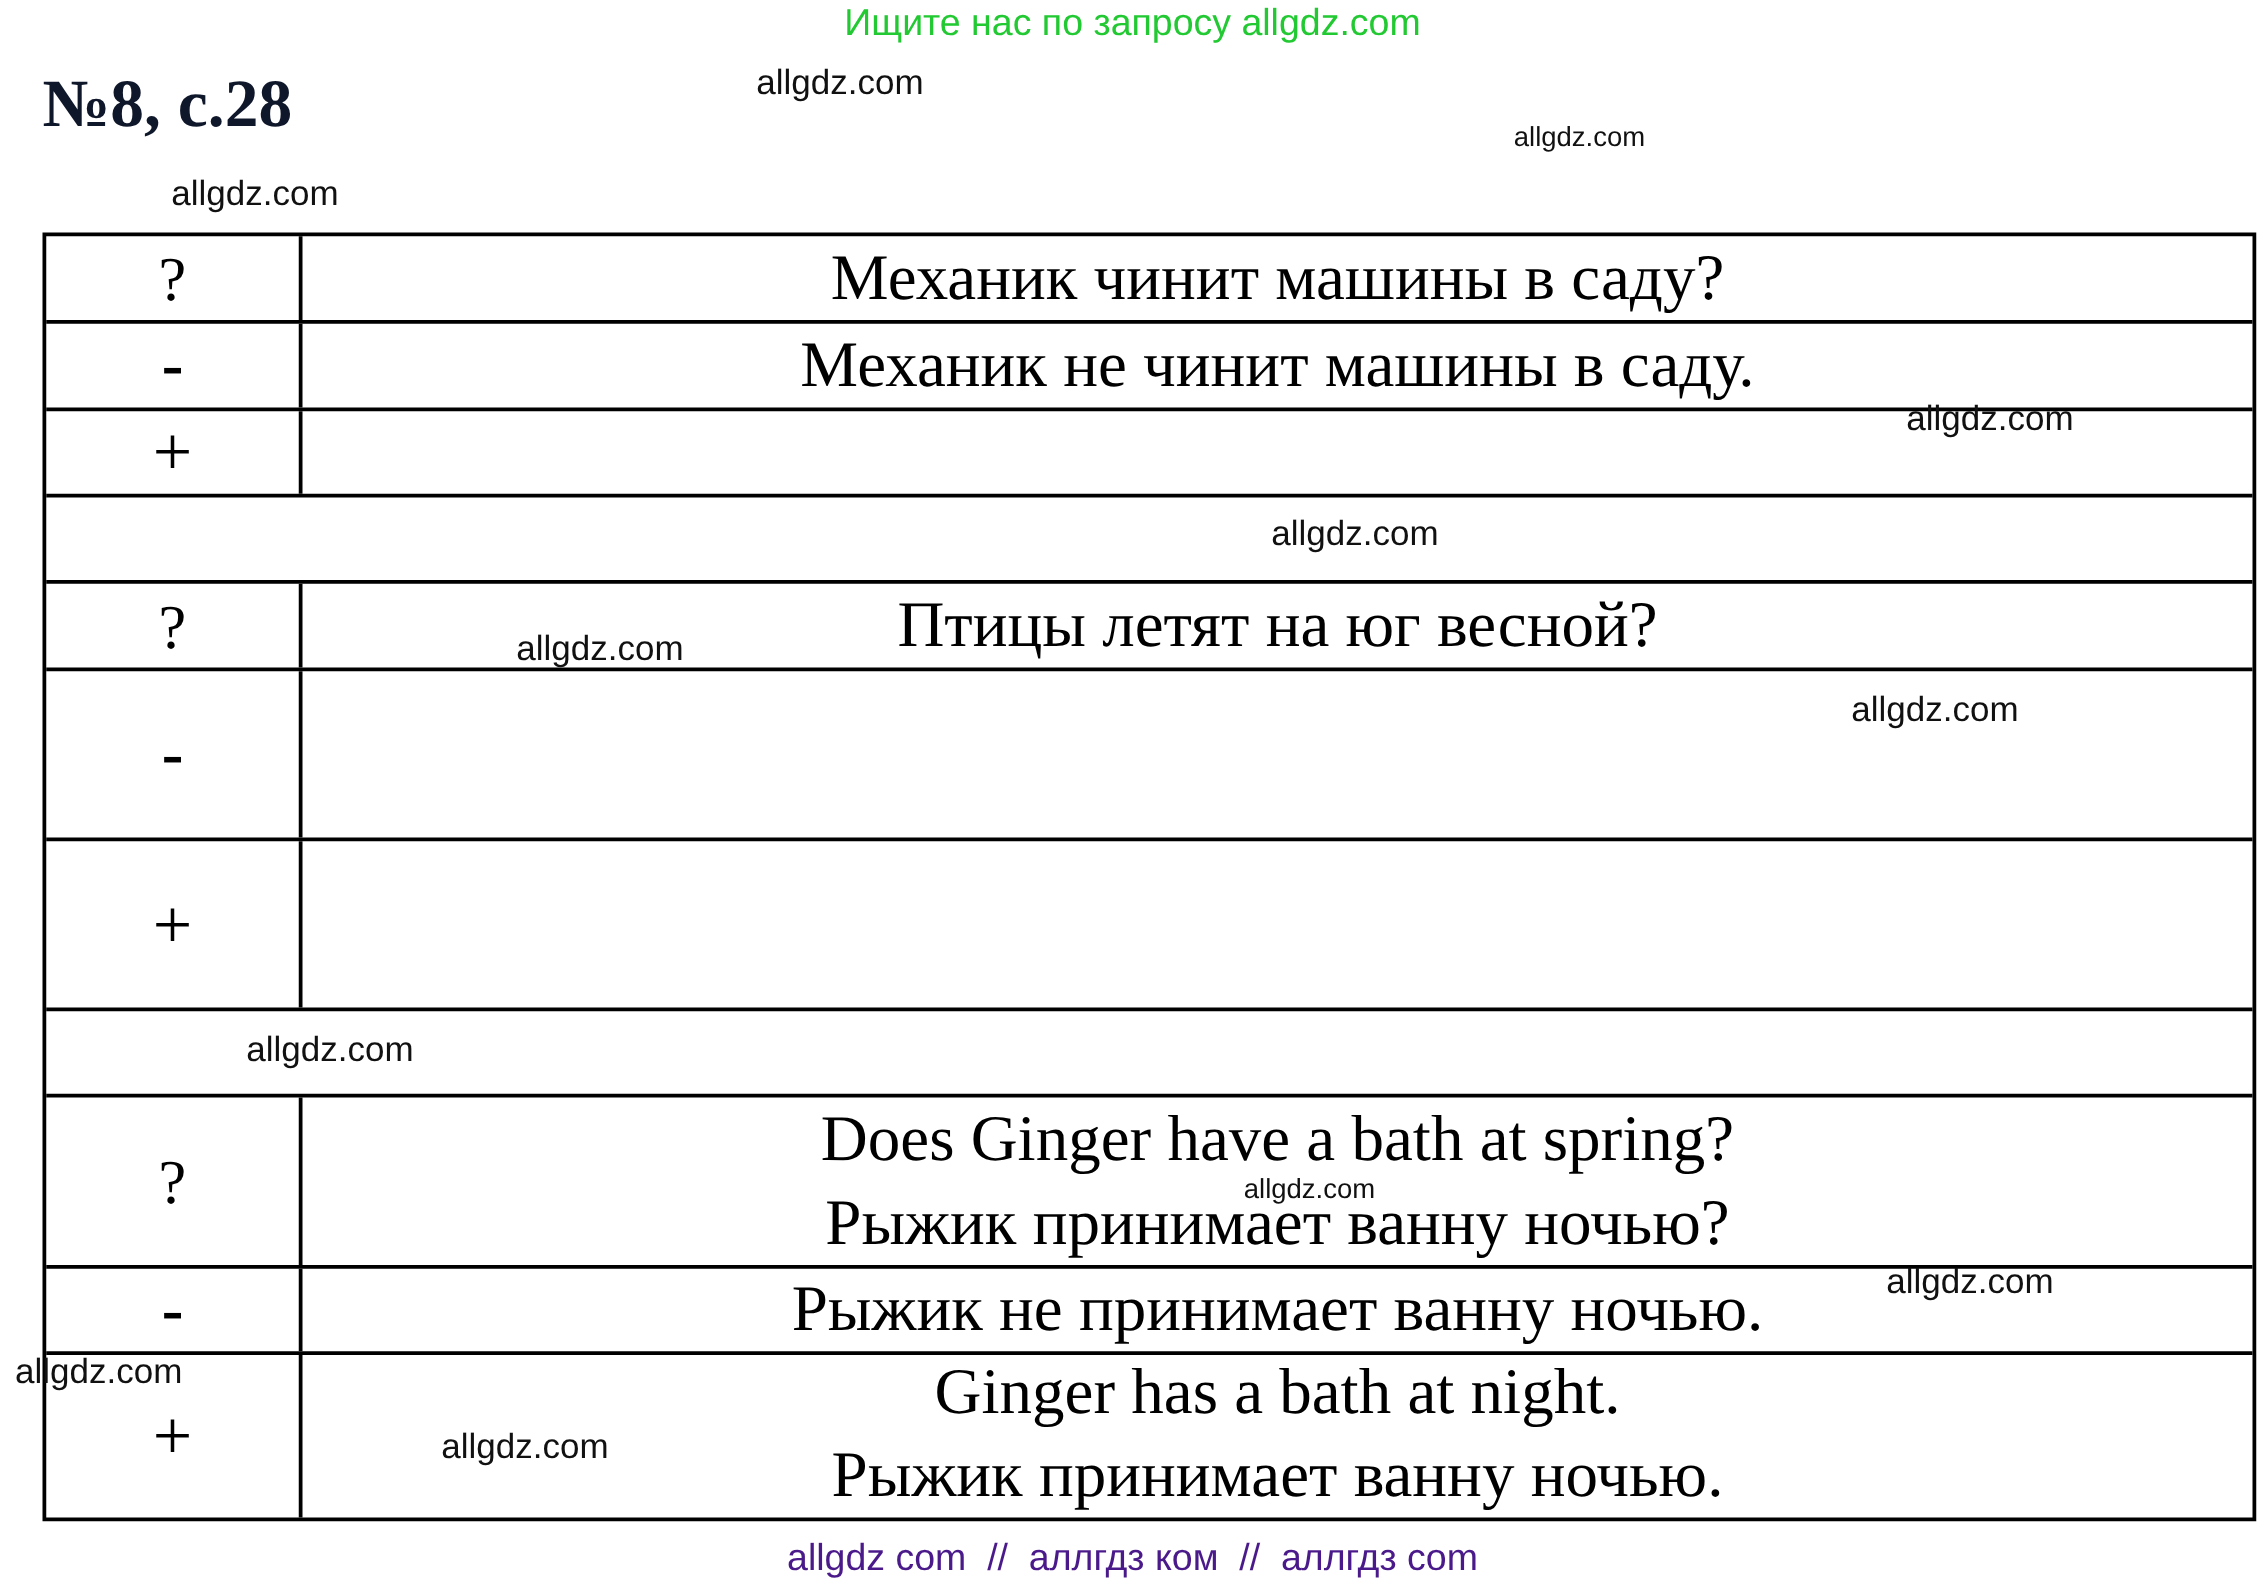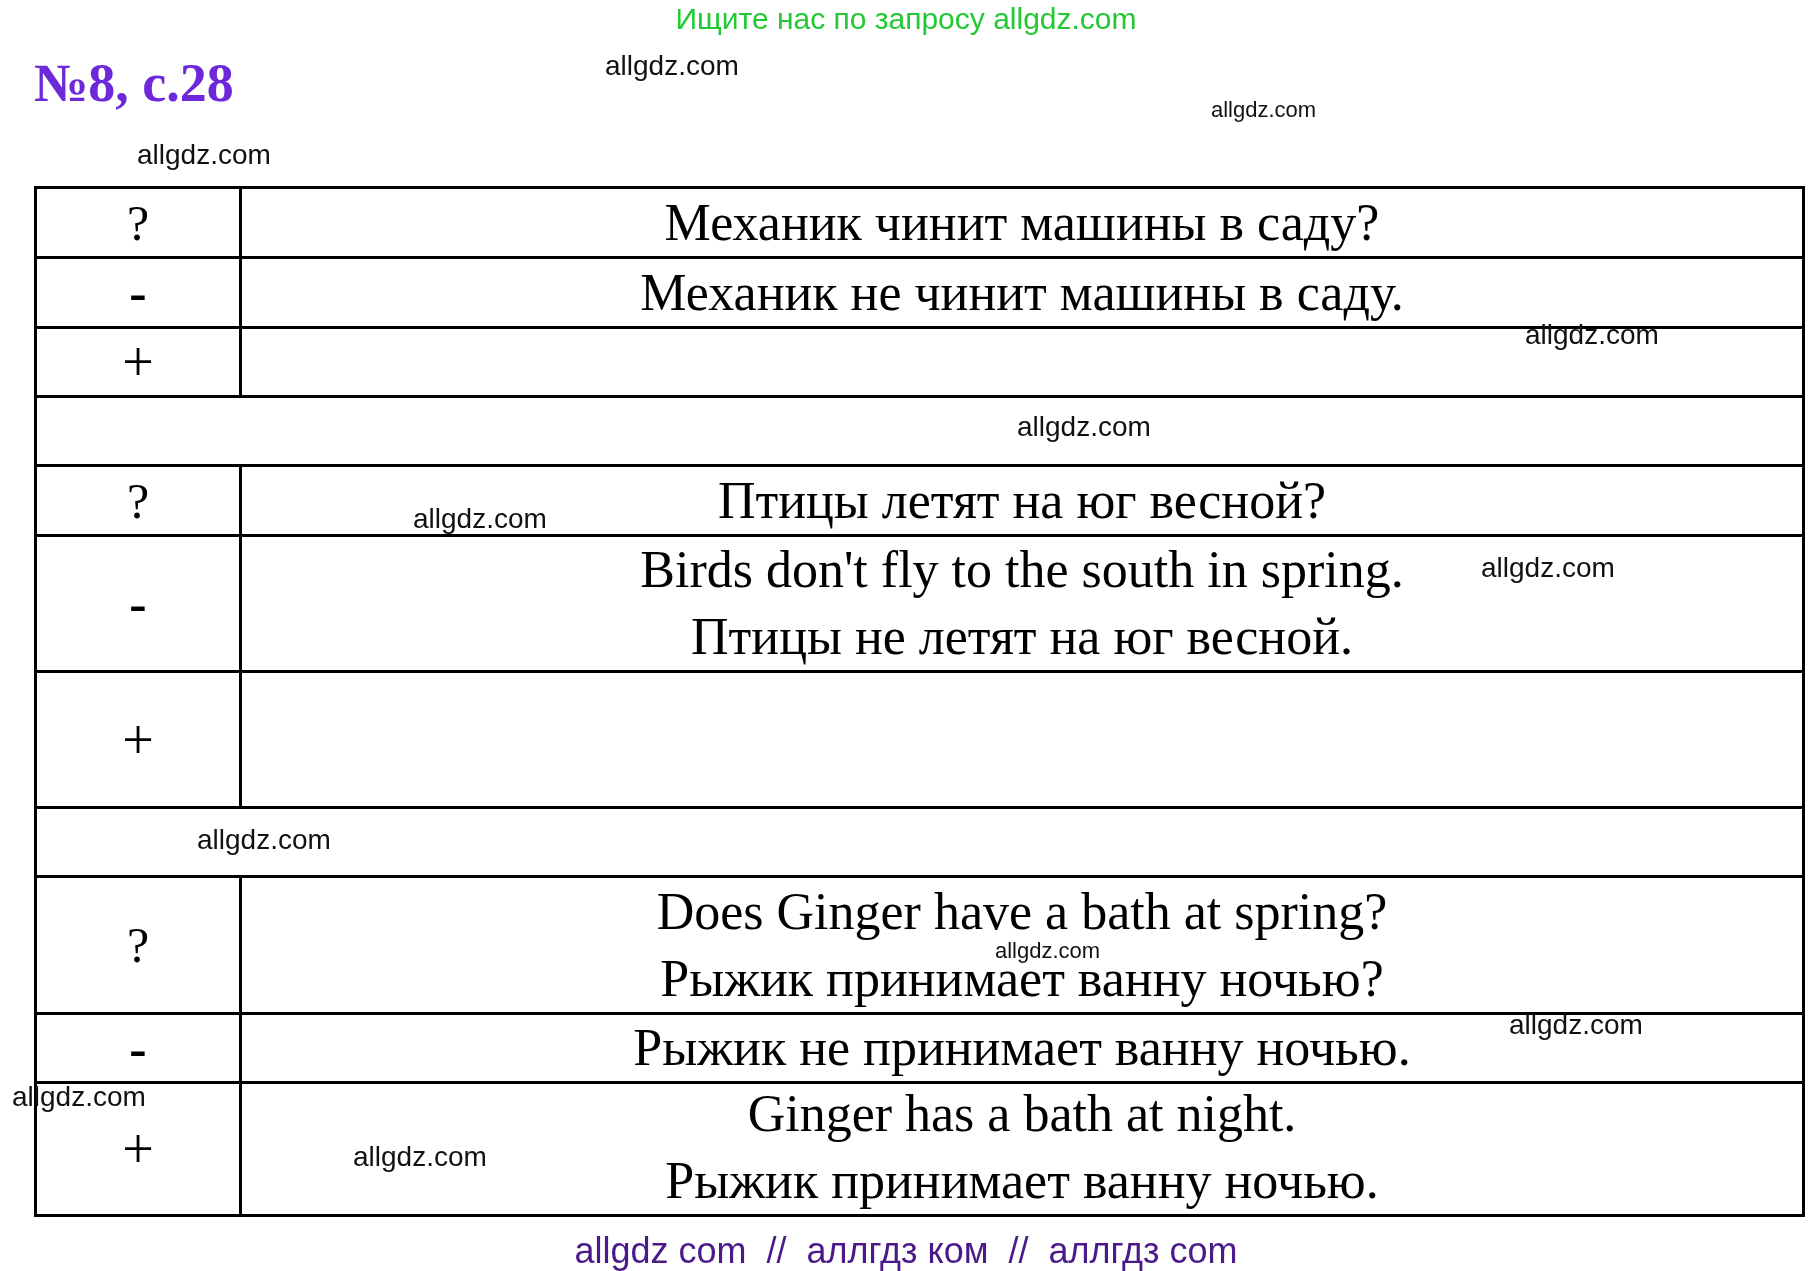--- a/index.html
+++ b/index.html
@@ -1,24 +1,24 @@
 <!DOCTYPE html>
 <html><head>
   <meta charset="utf-8">
   <style>
     html, body { margin: 0; padding: 0; background: #ffffff; }
     body { width: 1812px; height: 1271px; position: relative; overflow: hidden; }
     .abs { position: absolute; white-space: nowrap; }
     .sans { font-family: "Liberation Sans", "DejaVu Sans", sans-serif; }
     .serif { font-family: "Liberation Serif", "DejaVu Serif", serif; }
     .header-note { left: 0; width: 1812px; top: 2px; text-align: center; font-size: 30px; color: #22c932; }
-    .page-title { left: 34px; top: 52px; font-size: 54px; font-weight: bold; color: #6d28d9; letter-spacing: 0px; }
+    .page-title { left: 34px; top: 52px; font-size: 54px; font-weight: bold; color: #0f172a; letter-spacing: 0px; }
     .wm { font-size: 28px; color: #111; }
     .wm.small { font-size: 22px; }
-    .footer { left: 0; width: 1812px; top: 1230px; text-align: center; font-size: 36px; color: #4b1a8a; }
+    .footer { left: 0; width: 1812px; top: 1230px; text-align: center; font-size: 30px; color: #4b1a8a; }
 
     .table { position: absolute; left: 34px; top: 186px; width: 1771px; height: 1031px; border: 3px solid #000; box-sizing: border-box; }
     .row { position: absolute; left: 0; right: 0; border-bottom: 3px solid #000; box-sizing: border-box; }
     .row:last-child { border-bottom: none; }
     .cell-sign { position: absolute; left: 0; top: 0; bottom: 0; width: 205px; border-right: 3px solid #000; box-sizing: border-box;
                  display: flex; align-items: center; justify-content: center; font-size: 50px; color: #000; }
     .cell-sign.minus { font-weight: bold; font-size: 52px; }
     .cell-sign.plus { font-weight: normal; font-size: 56px; }
     .cell-text { position: absolute; left: 205px; right: 0; top: 0; bottom: 0; display: flex; flex-direction: column;
                  align-items: center; justify-content: flex-end; font-size: 52px; line-height: 67px; color: #000; }
@@ -53,24 +53,20 @@
   </div>
 
   <div class="row" style="top:278px;height:70px;">
     <div class="cell-sign serif">?</div>
     <div class="cell-text serif">
       <span>Птицы летят на юг весной?</span>
     </div>
   </div>
   <div class="row" style="top:348px;height:136px;">
     <div class="cell-sign serif minus">-</div>
-    <div class="cell-text serif">
-      <span>Birds don't fly to the south in spring.</span>
-      <span>Птицы не летят на юг весной.</span>
-    </div>
   </div>
   <div class="row" style="top:484px;height:136px;">
     <div class="cell-sign serif plus">+</div>
   </div>
   <div class="row spacer-row" style="top:620px;height:69px;">
     <div class="cell-full"></div>
   </div>
 
   <div class="row" style="top:689px;height:137px;">
     <div class="cell-sign serif">?</div>

